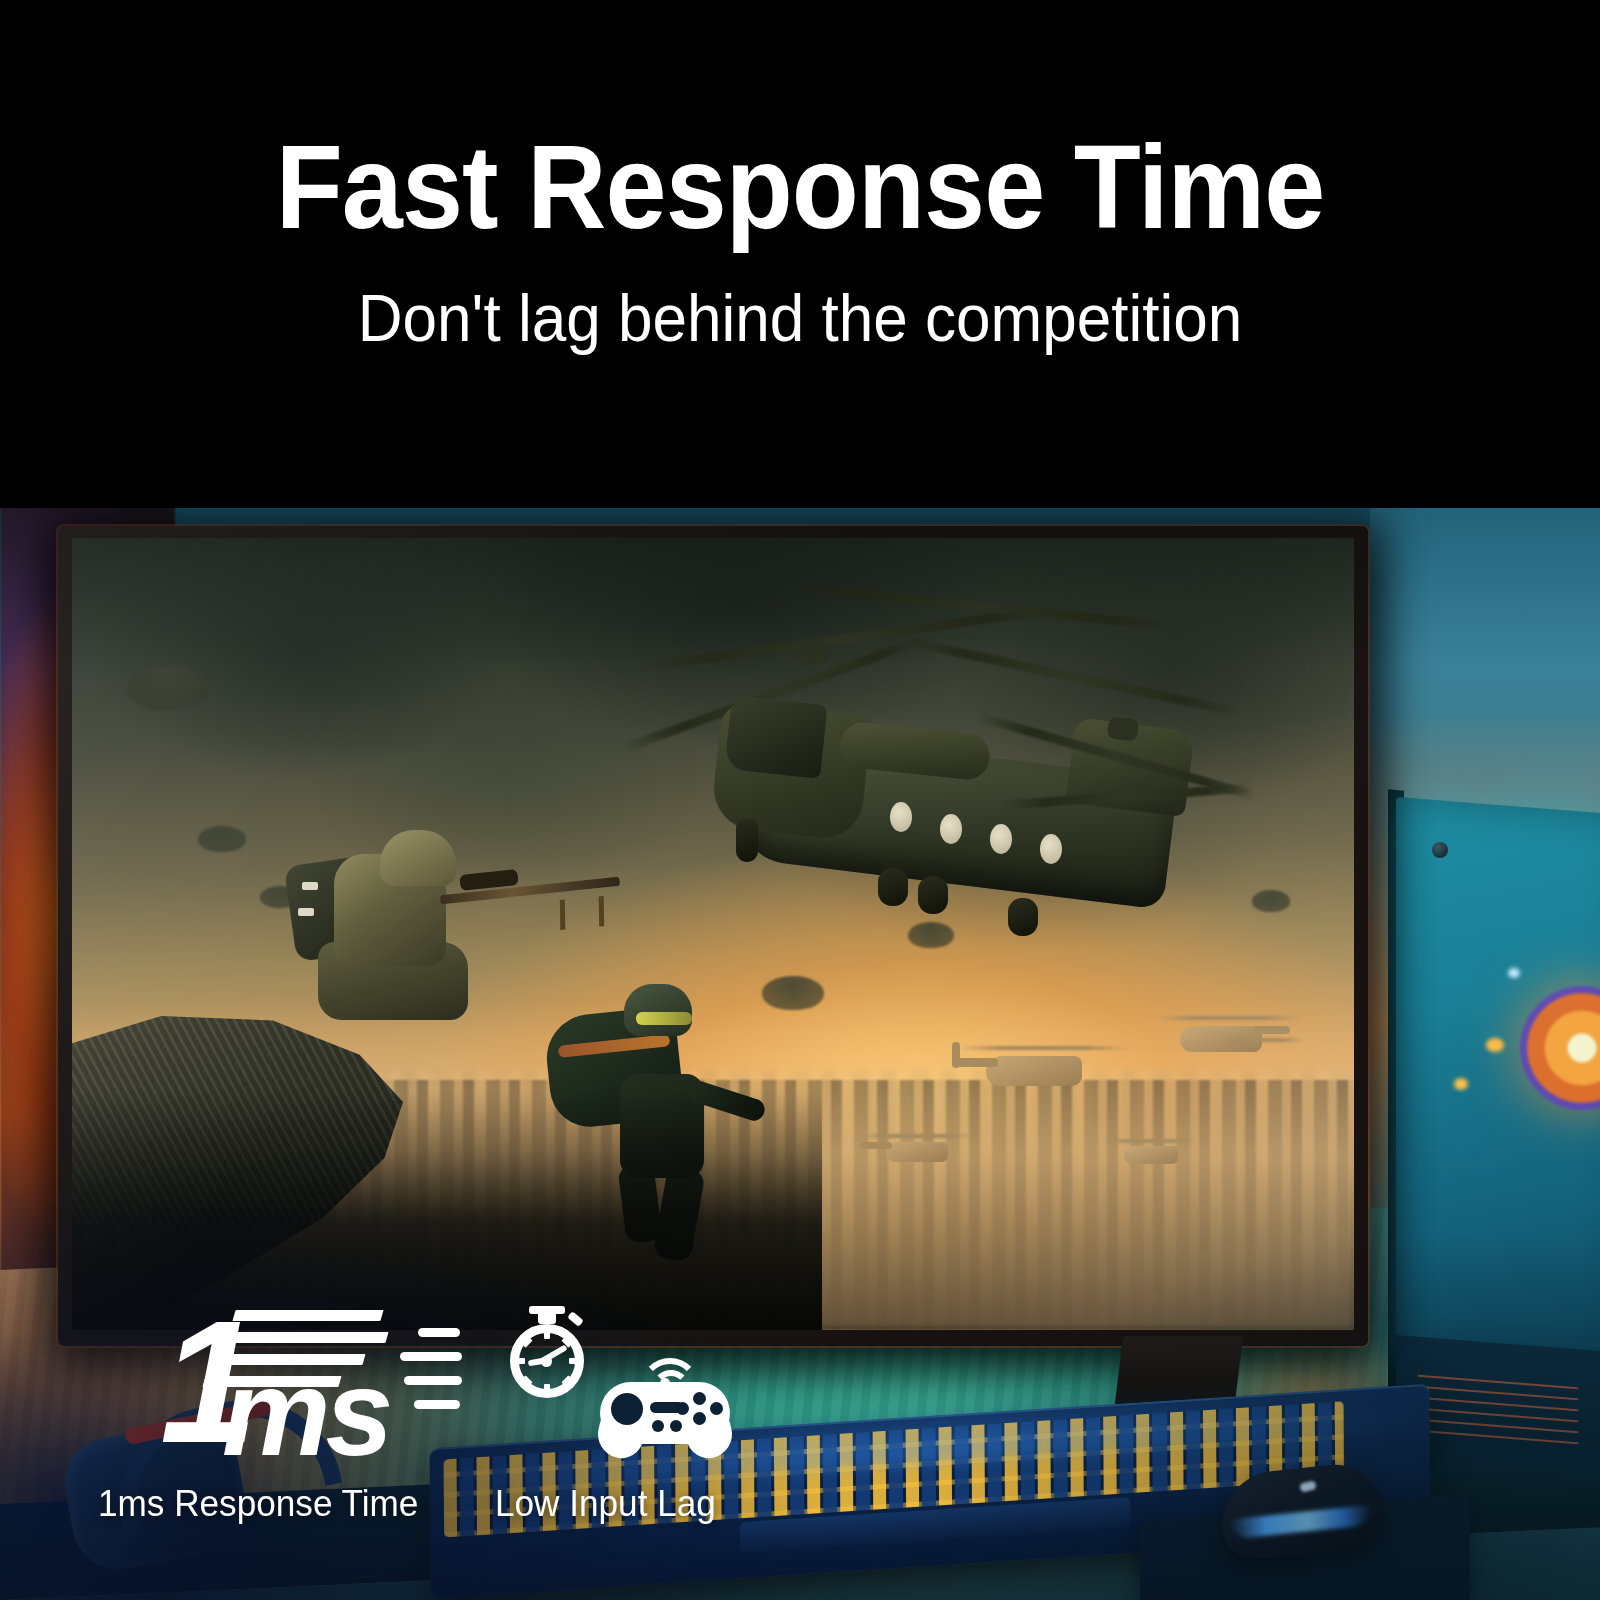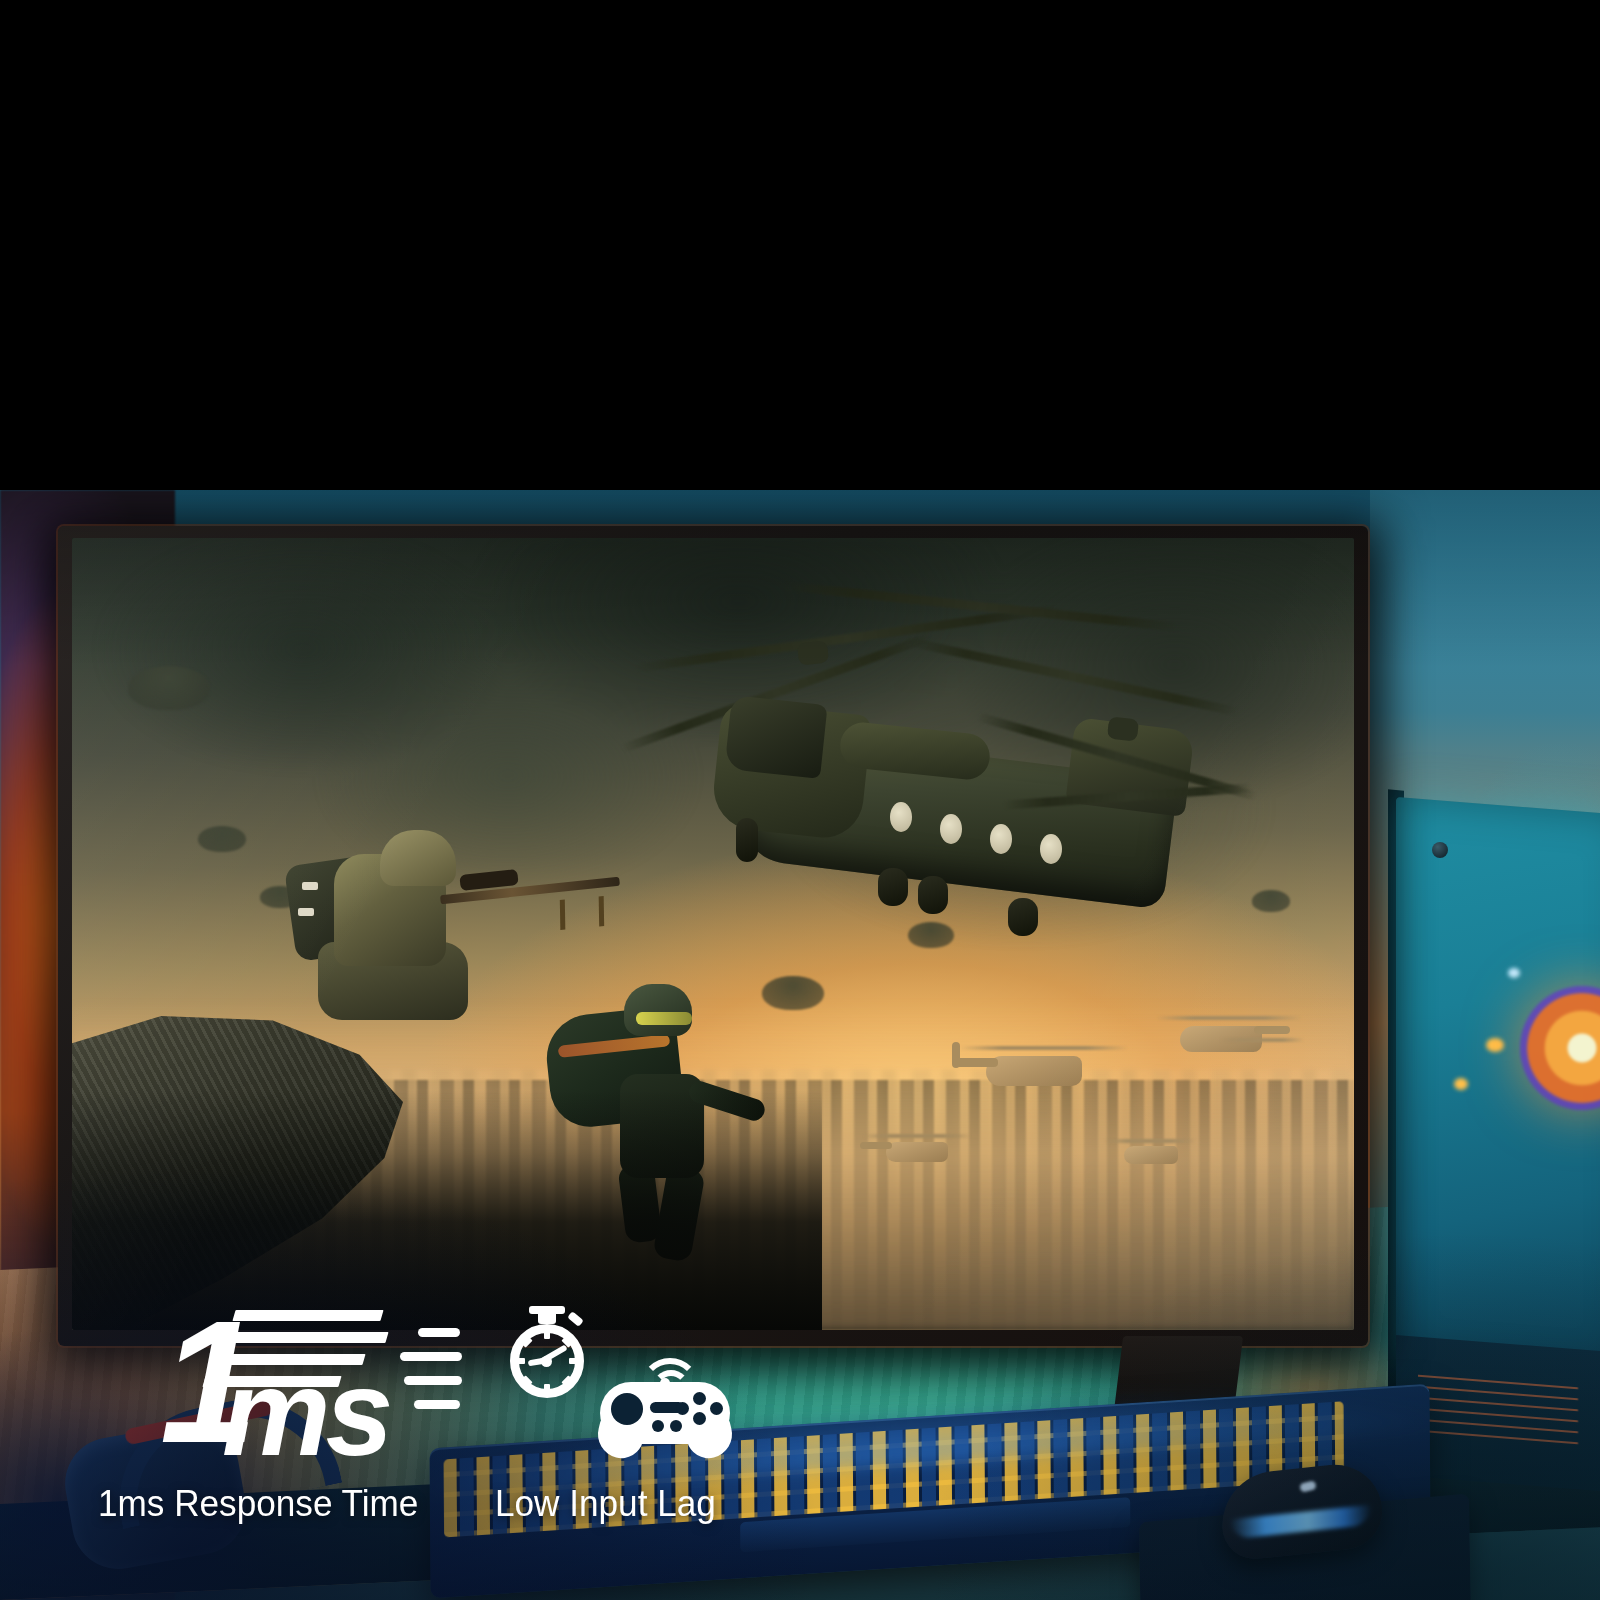--- a/index.html
+++ b/index.html
@@ -431,20 +431,24 @@
   .gp-btn{position:absolute;border-radius:50%;background:#0c2234;}
   .gp-wave{position:absolute;border:6px solid #fff;border-bottom-color:transparent;
     border-left-color:transparent;border-right-color:transparent;border-radius:50%;}
   .gp-wave-dot{position:absolute;left:60px;top:26px;width:10px;height:10px;border-radius:50%;background:#fff;}
 </style>
 </head>
 <body>
 
 <div id="root">
 
+  <div class="banner">
+    <div class="headline">Fast Response Time</div>
+    <div class="subhead">Don't lag behind the competition</div>
+  </div>
 
   <div class="scene">
 
     <div class="wall"></div>
     <div class="glow-right"></div>
     <div class="glow-left"></div>
     <div class="glow-left-core"></div>
 
     <div class="desk"></div>
     <div class="desk-sheen"></div>

